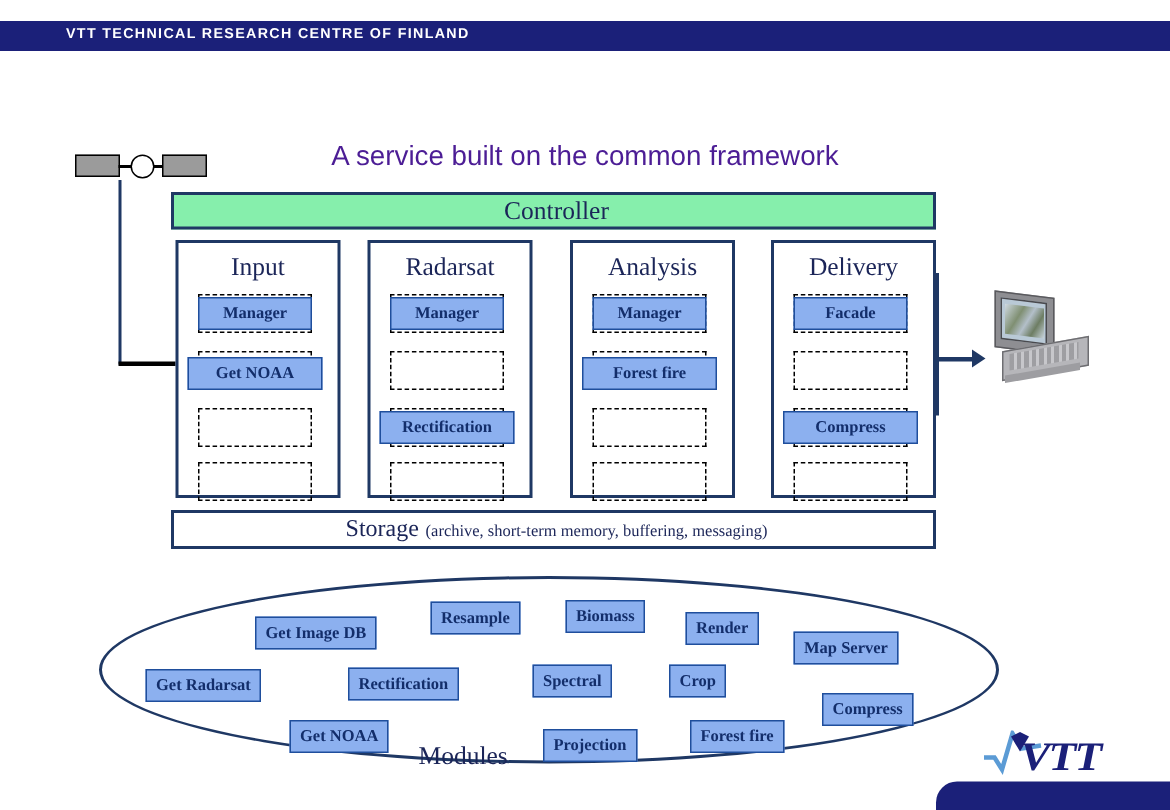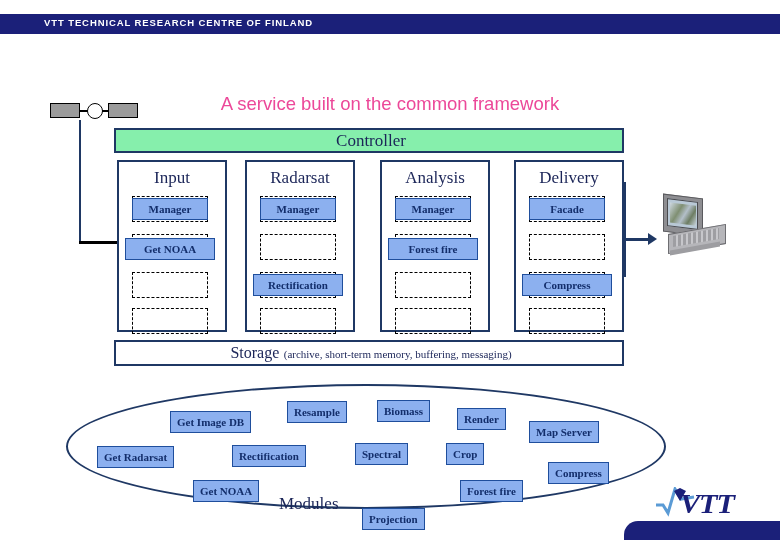--- a/index.html
+++ b/index.html
@@ -42,21 +42,21 @@
   }
 
   
   .slide-title {
     position: absolute;
     left: 0;
     top: 93px;
     width: 780px;
     text-align: center;
     font-size: 18.5px;
-    color: #ec4899;
+    color: #4c1d95;
     font-family: "Liberation Sans", sans-serif;
     white-space: nowrap;
   }
 
   
   .satellite {
     position: absolute;
     left: 50px;
     top: 100px;
     width: 92px;
@@ -492,21 +492,21 @@
   <div class="mod-chip" style="left:457px; top:408px;">Render</div>
   <div class="mod-chip" style="left:529px; top:421px;text-align:center;">Map Server</div>
 
   <div class="mod-chip" style="left:97px;  top:446px;">Get Radarsat</div>
   <div class="mod-chip" style="left:232px; top:445px;">Rectification</div>
   <div class="mod-chip" style="left:355px; top:443px;">Spectral</div>
   <div class="mod-chip" style="left:446px; top:443px;">Crop</div>
   <div class="mod-chip" style="left:548px; top:462px;">Compress</div>
 
   <div class="mod-chip" style="left:193px; top:480px;">Get NOAA</div>
-  <div class="mod-chip" style="left:362px; top:508px;">Projection</div>
+  <div class="mod-chip" style="left:362px; top:486px;">Projection</div>
   <div class="mod-chip" style="left:460px; top:480px;">Forest fire</div>
 
   <div class="modules-label">Modules</div>
 
   <div class="footer-bar"></div>
   <div class="vtt-logo">
     <svg width="110" height="34" viewBox="0 0 110 34">
       <polyline points="2,18 9,18 14,26 21,2 27,12 40,10" fill="none" stroke="#5b9bd5" stroke-width="3"></polyline>
       <polygon points="20,4 26,14 32,4 26,1" fill="#1b2079"></polygon>
     </svg>

